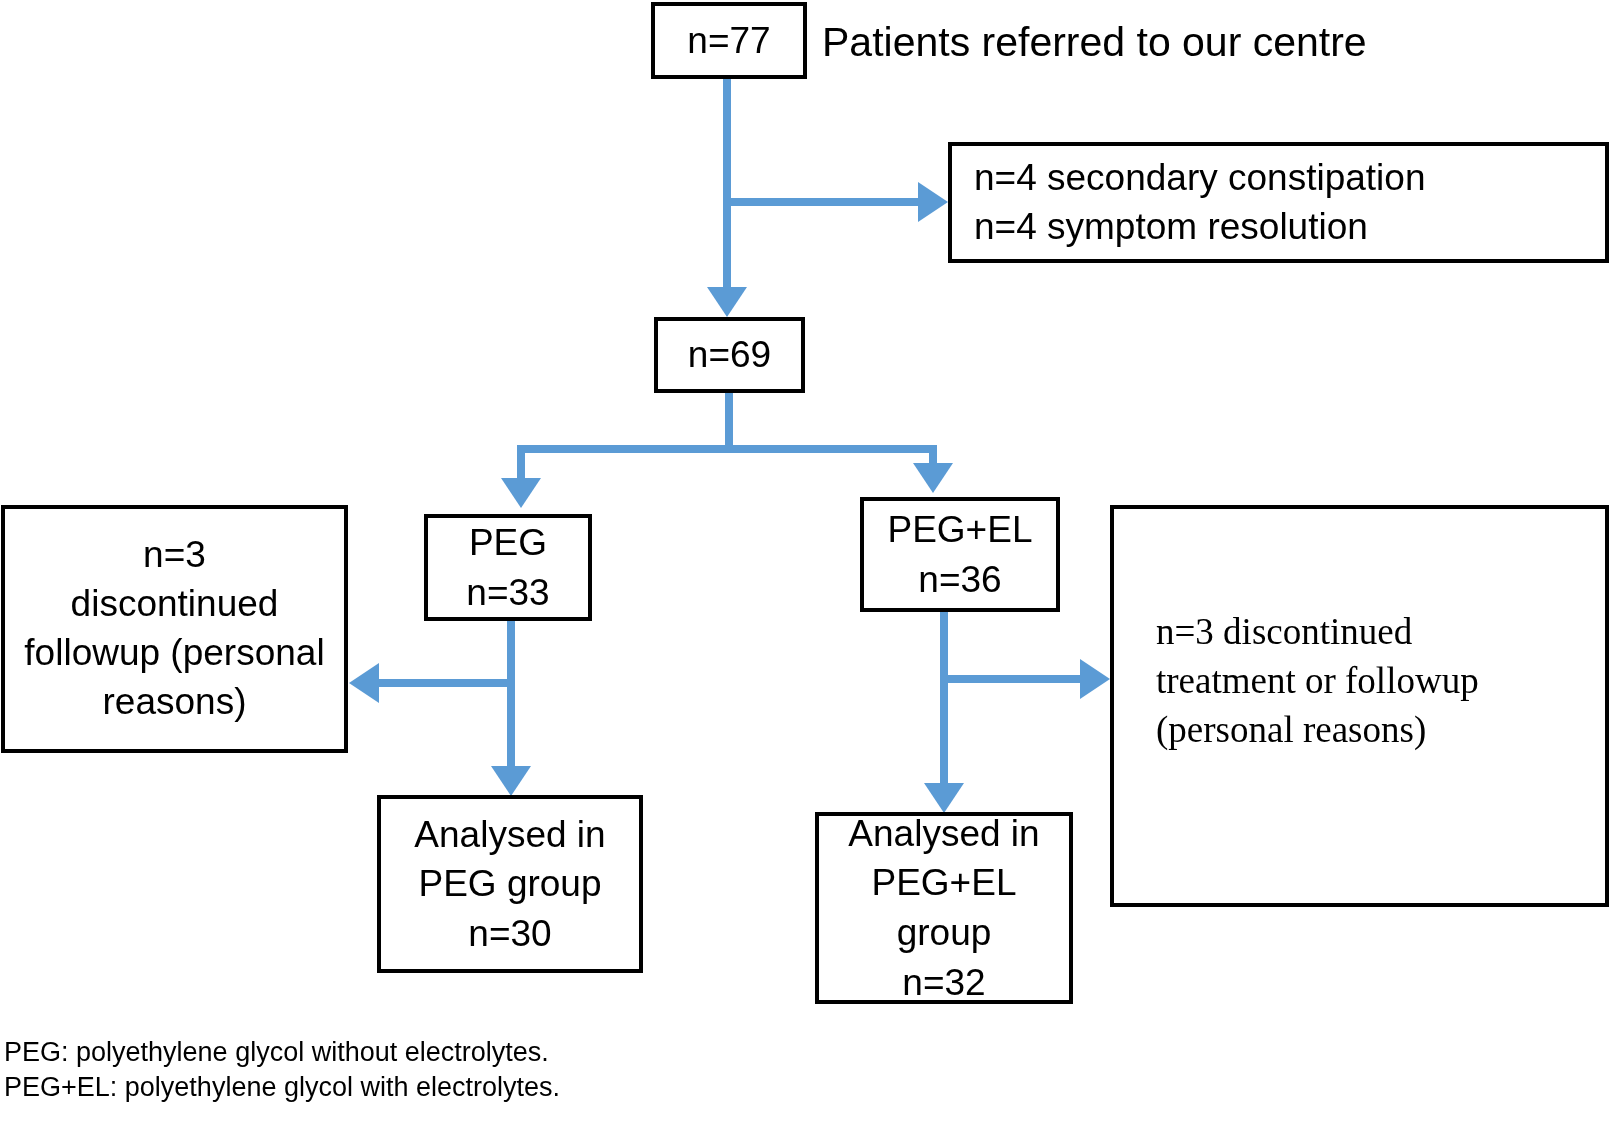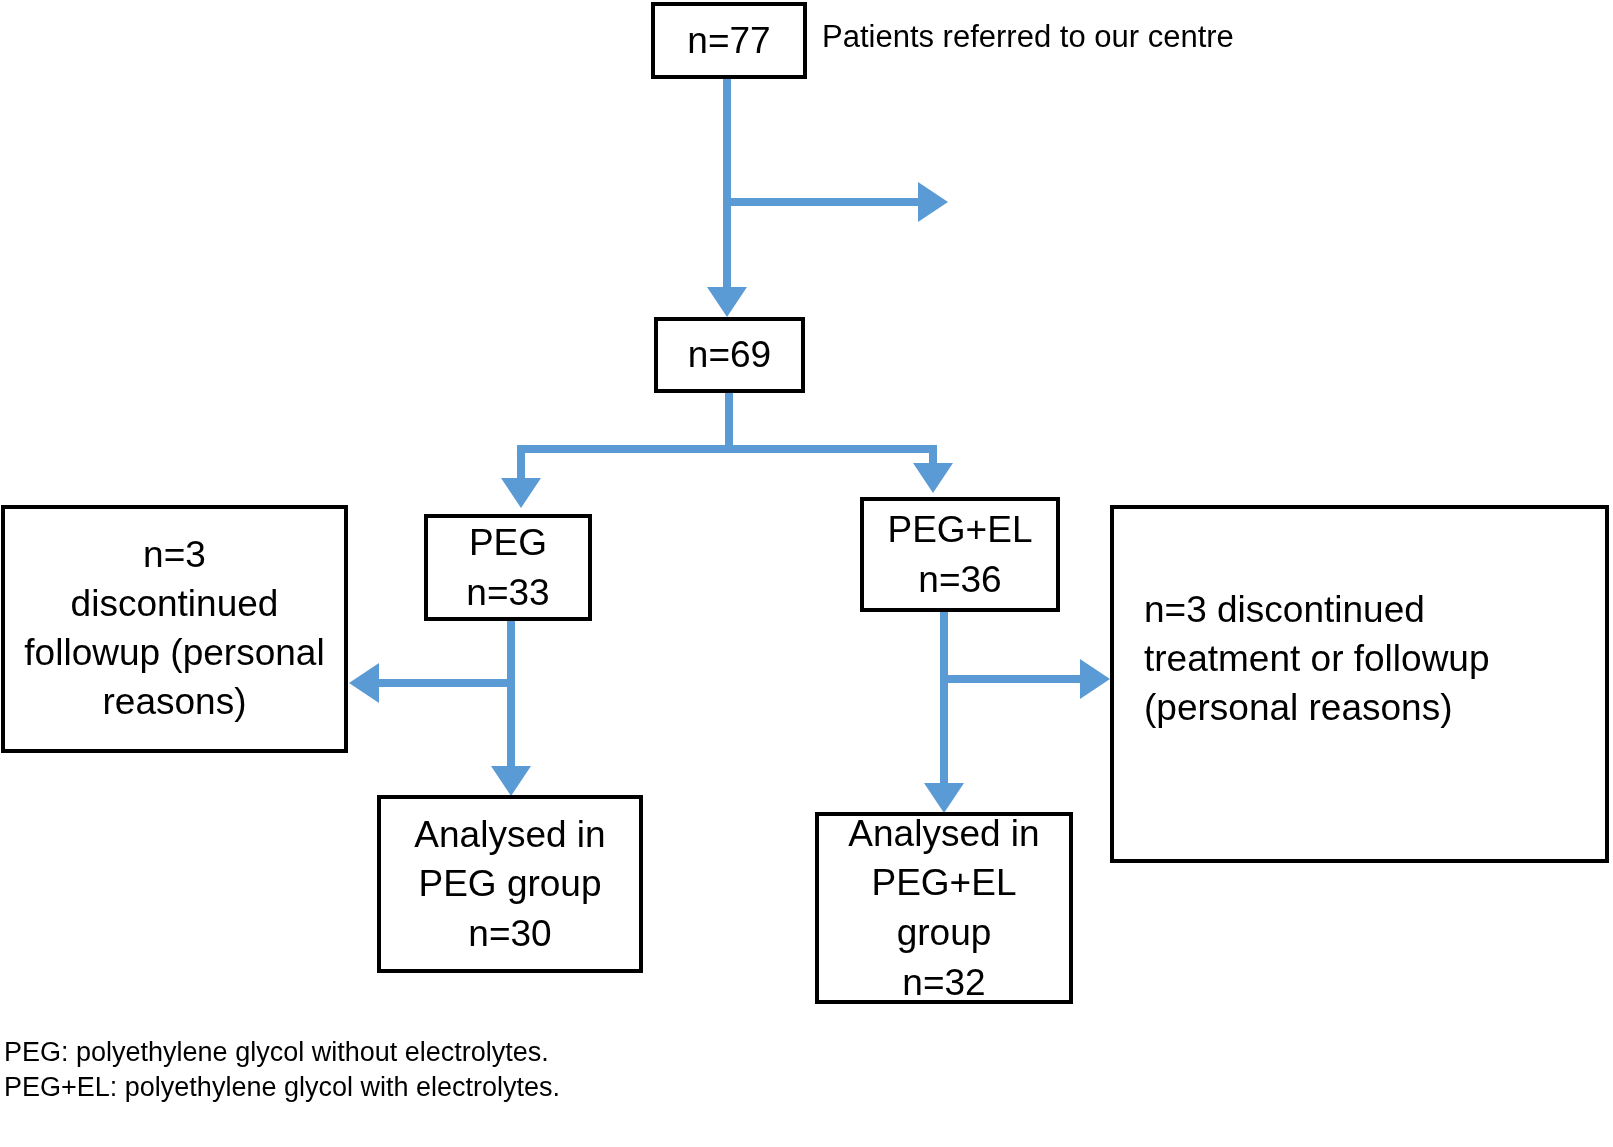--- a/index.html
+++ b/index.html
@@ -70,37 +70,37 @@
     position: absolute;
     width: 0; height: 0;
     border-top: 20px solid transparent;
     border-bottom: 20px solid transparent;
     border-right: 30px solid #5B9BD5;
     z-index: 2;
   }
 
   
   #box-referred   { left: 651px;  top: 2px;   width: 156px; height: 77px;  font-size: 37px; }
-  #label-referred { left: 822px;  top: 19px;  font-size: 31px; }
+  #label-referred { left: 822px;  top: 19px;  font-size: 41px; }
 
   #box-excluded   { left: 948px;  top: 142px; width: 661px; height: 121px; font-size: 37px; padding-left: 22px; }
   #box-excluded .line { line-height: 1.32; }
 
   #box-eligible   { left: 654px;  top: 317px; width: 151px; height: 76px;  font-size: 37px; }
 
   #box-peg        { left: 424px;  top: 514px; width: 168px; height: 107px; font-size: 37px; }
   #box-peg .line  { line-height: 1.33; }
 
   #box-pegel      { left: 860px;  top: 497px; width: 200px; height: 115px; font-size: 37px; }
   #box-pegel .line{ line-height: 1.33; }
 
   #box-left-drop  { left: 1px;    top: 505px; width: 347px; height: 248px; font-size: 37px; }
   #box-left-drop .line { line-height: 1.32; }
 
-  #box-right-drop { left: 1110px; top: 505px; width: 499px; height: 358px; font-size: 37px; padding-left: 30px; }
+  #box-right-drop { left: 1110px; top: 505px; width: 499px; height: 402px; font-size: 37px; padding-left: 42px; font-family: Liberation Serif, serif; }
   #box-right-drop .line { line-height: 1.32; }
 
   #box-analysed-peg   { left: 377px; top: 795px; width: 266px; height: 178px; font-size: 37px; }
   #box-analysed-peg .line { line-height: 1.34; }
 
   #box-analysed-pegel { left: 815px; top: 812px; width: 258px; height: 192px; font-size: 37px; }
   #box-analysed-pegel .line { line-height: 1.34; }
 
   #footnote {
     position: absolute;
@@ -140,20 +140,24 @@
   <div class="hline" style="left: 944px; top: 675px; width: 140px; height: 8px;"></div>
   <div class="arrow-right" style="left: 1080px; top: 659px;"></div>
   <div class="arrow-down" style="left: 924px; top: 783px;"></div>
 
   <div class="box center-text" id="box-referred">
     <span class="line">n=77</span>
   </div>
 
   <div class="plain-label" id="label-referred">Patients referred to our centre</div>
 
+  <div class="box left-text" id="box-excluded">
+    <span class="line">n=4 secondary constipation</span>
+    <span class="line">n=4 symptom resolution</span>
+  </div>
 
   <div class="box center-text" id="box-eligible">
     <span class="line">n=69</span>
   </div>
 
   <div class="box center-text" id="box-peg">
     <span class="line">PEG</span>
     <span class="line">n=33</span>
   </div>
 

